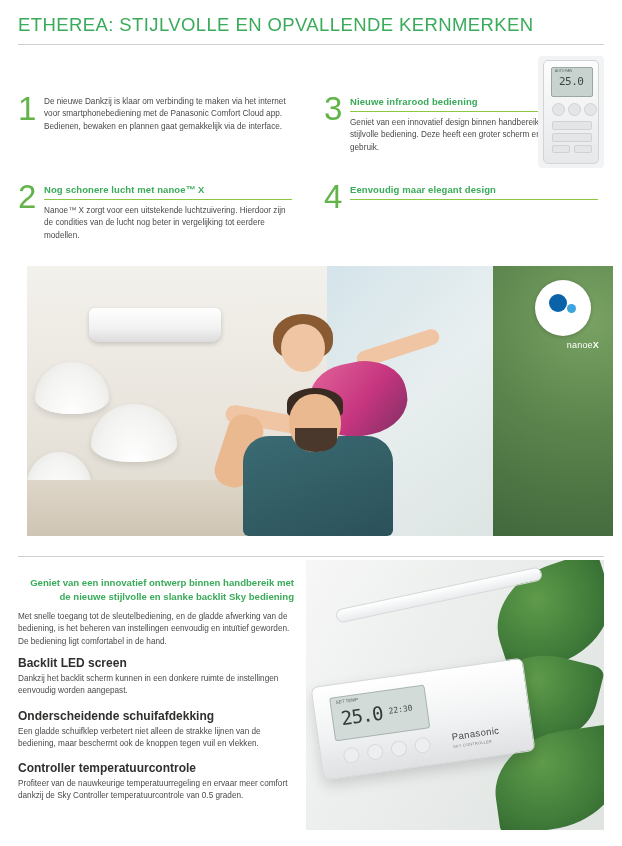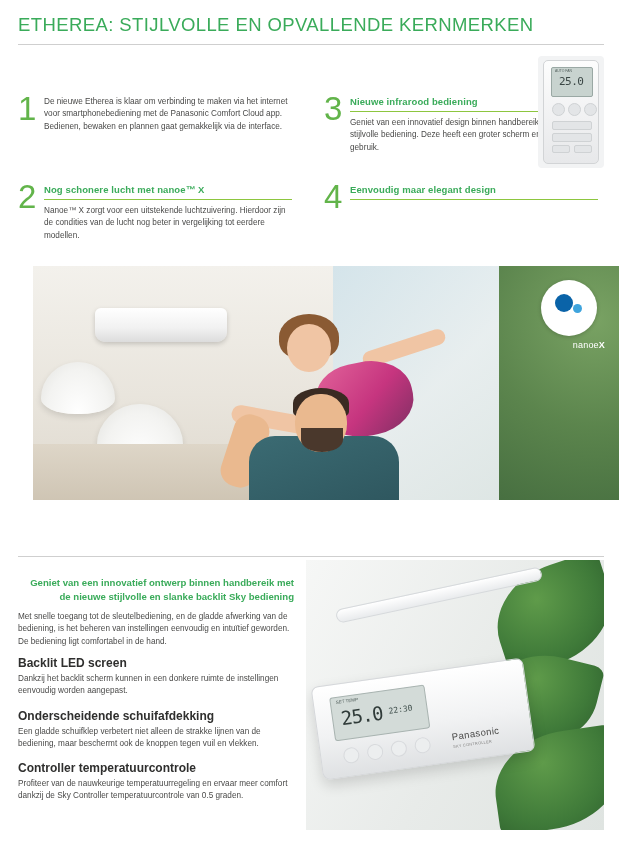--- a/index.html
+++ b/index.html
@@ -116,22 +116,22 @@
     position: absolute;
     background: #e3e5e7;
     border: 1px solid #cfd2d4;
     border-radius: 2px;
   }
   .rbtn.round { border-radius: 50%; }
 
   
   .hero {
     position: absolute;
-    left: 33px; top: 266px;
-    width: 586px; height: 234px;
+    left: 27px; top: 266px;
+    width: 586px; height: 270px;
     overflow: hidden;
     background: #6d28d9;
   }
   .hero-wall {
     position: absolute; inset: 0;
     background: linear-gradient(180deg,#f3f1ec 0%, #e9e5dd 55%, #ded8cd 100%);
   }
   .hero-window {
     position: absolute;
     left: 300px; top: 0; width: 286px; height: 270px;
@@ -407,21 +407,21 @@
 <body>
 
 <div class="page-title">ETHEREA: STIJLVOLLE EN OPVALLENDE KERNMERKEN</div>
 <div class="title-rule"></div>
 
 <div class="features">
 
   <div class="feature f1">
     <div class="num">1</div>
     <div class="body">
-      <div class="txt">De nieuwe Etherea is klaar om verbinding te maken via het internet voor smartphonebediening met de Panasonic Comfort Cloud app. Bedienen, bewaken en plannen gaat gemakkelijk via de interface.</div>
+      <div class="txt">De nieuwe Dankzij is klaar om verbinding te maken via het internet voor smartphonebediening met de Panasonic Comfort Cloud app. Bedienen, bewaken en plannen gaat gemakkelijk via de interface.</div>
     </div>
   </div>
 
   <div class="feature f2">
     <div class="num">2</div>
     <div class="body">
       <div class="head">Nog schonere lucht met nanoe™ X</div>
       <div class="txt">Nanoe™ X zorgt voor een uitstekende luchtzuivering. Hierdoor zijn de condities van de lucht nog beter in vergelijking tot eerdere modellen.</div>
     </div>
   </div>

